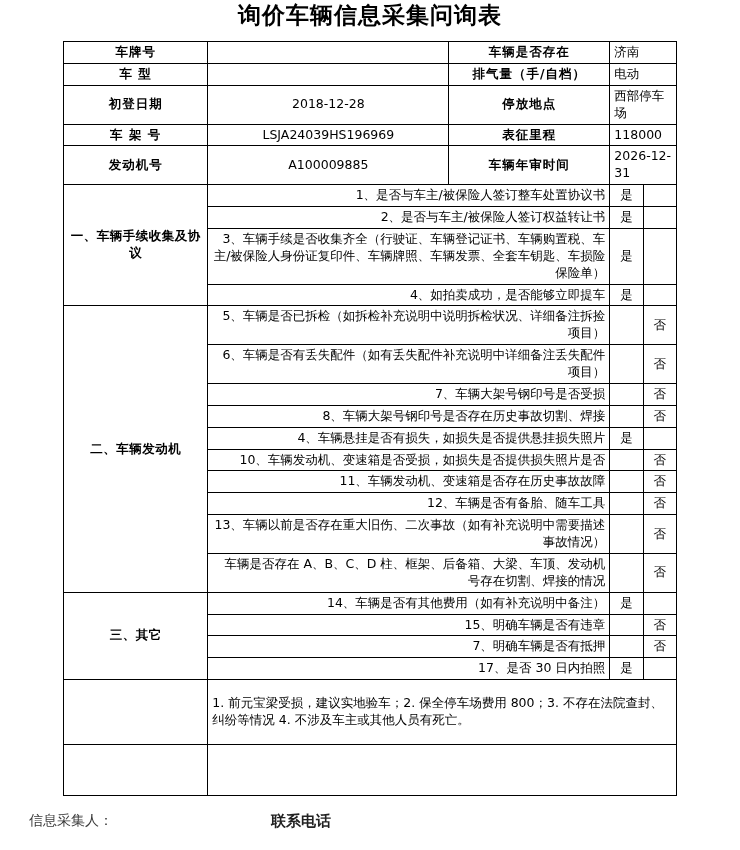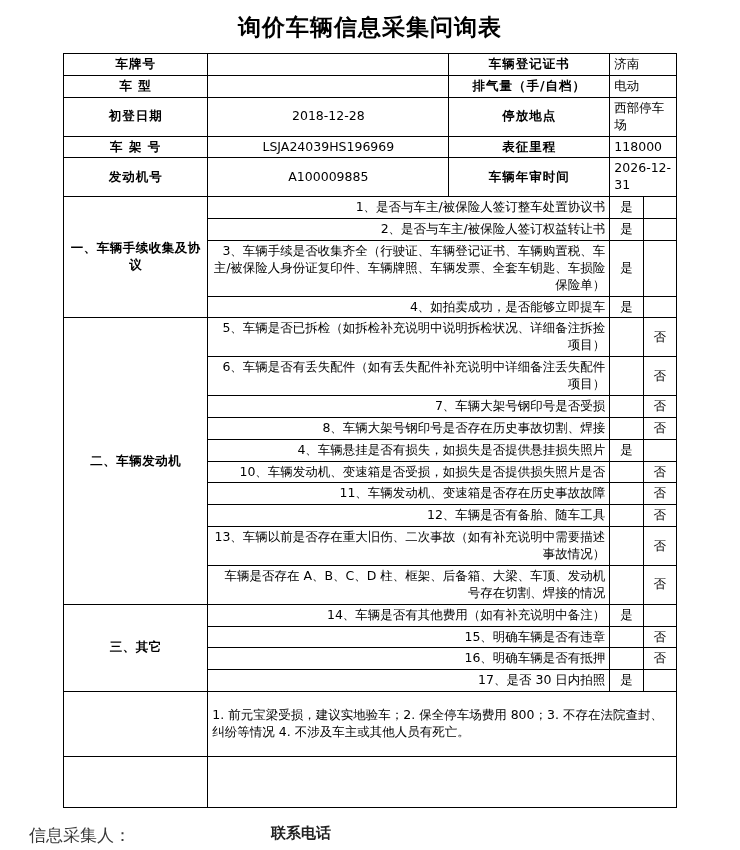--- a/index.html
+++ b/index.html
@@ -18,21 +18,20 @@
     position: relative;
     width: 740px;
     height: 850px;
     box-sizing: border-box;
   }
   .doc-title {
     text-align: center;
     font-size: 23px;
     font-weight: bold;
     letter-spacing: 1px;
-    padding-top: 12px;
     padding-bottom: 10px;
   }
   table.main {
     border-collapse: collapse;
     width: 614px;
     margin: 0 auto;
     table-layout: fixed;
   }
   table.main td {
     border: 1px solid #000000;
@@ -89,21 +88,21 @@
     position: relative;
     width: 698px;
     margin: 0 auto;
     margin-top: 16px;
     height: 30px;
   }
   .footer-collector {
     position: absolute;
     left: 8px;
     top: 0;
-    font-size: 17px;
+    font-size: 14px;
     color: #3a3a3a;
   }
   .footer-phone {
     position: absolute;
     left: 250px;
     top: 0;
     font-size: 15px;
     color: #222222;
     font-weight: bold;
   }
@@ -122,21 +121,21 @@
       <col style="width:112px">
       <col style="width:145px">
       <col style="width:30px">
       <col style="width:30px">
     </colgroup>
     <tbody>
 
       <tr>
         <td class="hdr-lbl">车牌号</td>
         <td class="val" colspan="2"></td>
-        <td class="hdr-lbl">车辆登记证书</td>
+        <td class="hdr-lbl">车辆是否存在</td>
         <td class="val-left" colspan="2">济南</td>
       </tr>
       <tr>
         <td class="hdr-lbl">车  型</td>
         <td class="val" colspan="2"></td>
         <td class="hdr-lbl">排气量（手/自档）</td>
         <td class="val-left" colspan="2">电动</td>
       </tr>
       <tr>
         <td class="hdr-lbl">初登日期</td>
@@ -236,21 +235,21 @@
         <td class="item" colspan="3">14、车辆是否有其他费用（如有补充说明中备注）</td>
         <td class="ans">是</td>
         <td class="ans"></td>
       </tr>
       <tr>
         <td class="item" colspan="3">15、明确车辆是否有违章</td>
         <td class="ans"></td>
         <td class="ans">否</td>
       </tr>
       <tr>
-        <td class="item" colspan="3">16、明确车辆是否有抵押</td>
+        <td class="item" colspan="3">7、明确车辆是否有抵押</td>
         <td class="ans"></td>
         <td class="ans">否</td>
       </tr>
       <tr>
         <td class="item" colspan="3">17、是否 30 日内拍照</td>
         <td class="ans">是</td>
         <td class="ans"></td>
       </tr>
 
       <tr>

